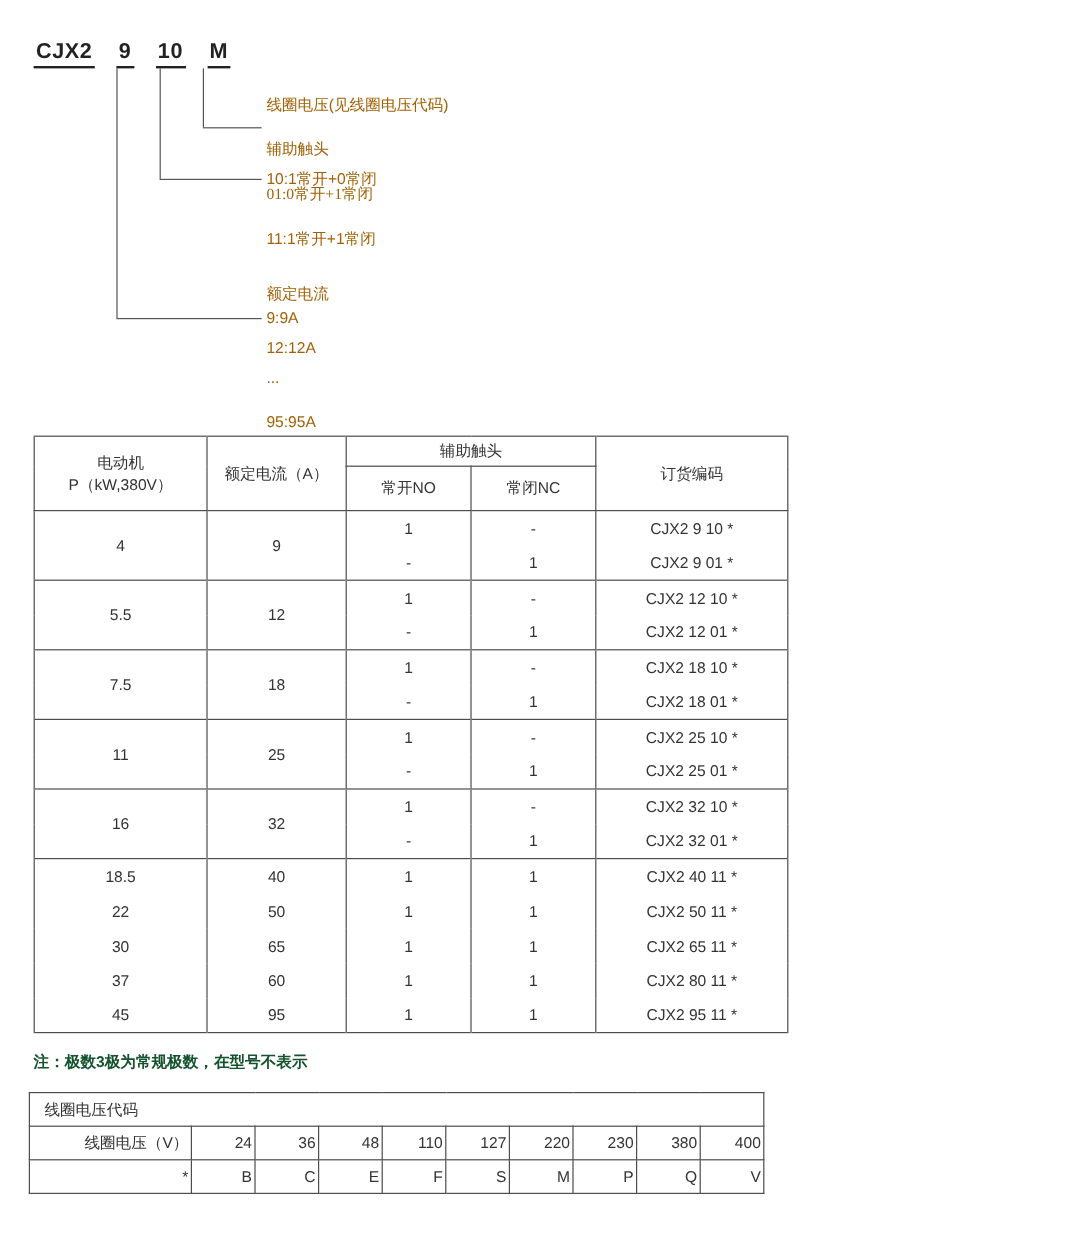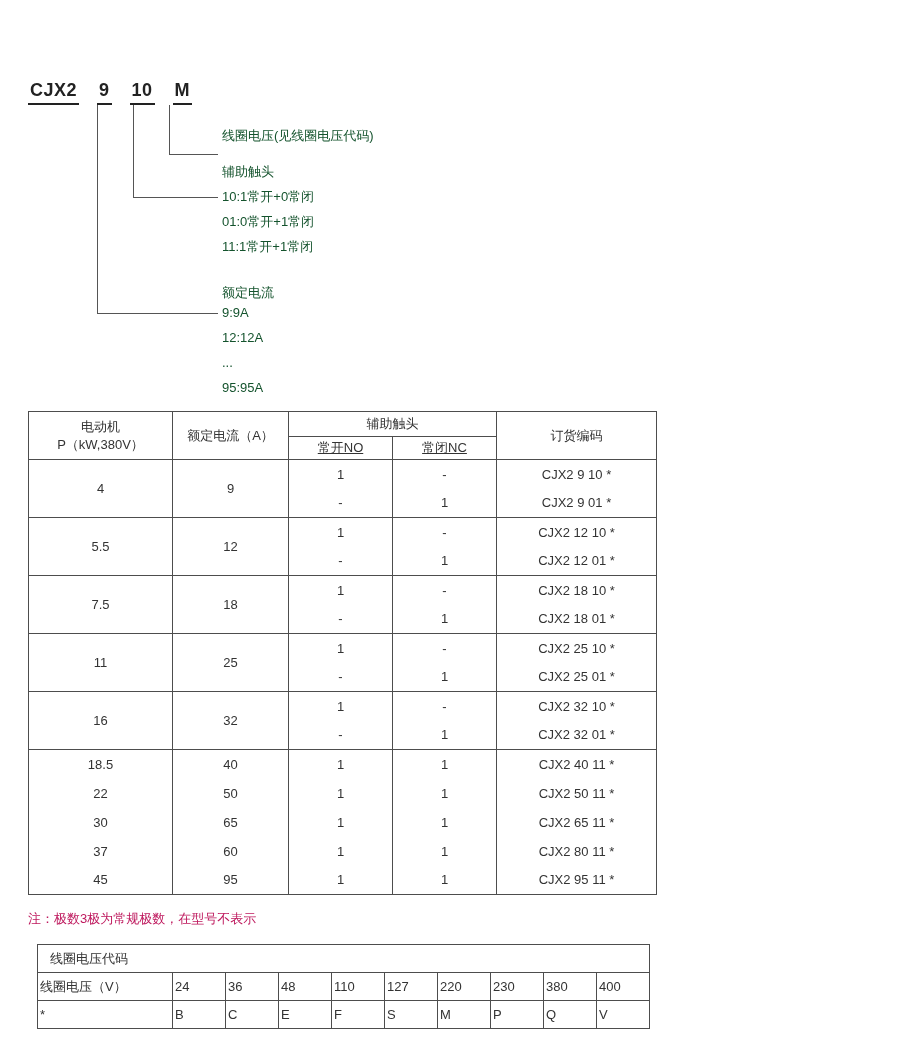--- a/index.html
+++ b/index.html
@@ -3,59 +3,59 @@
 <meta charset="utf-8">
 <style>
   * { box-sizing: border-box; }
   html, body { margin:0; padding:0; }
   body {
     width:900px; min-height:1049px; background:#ffffff; color:#333;
     font-family:"Liberation Sans","DejaVu Sans",sans-serif; font-size:13px;
   }
 
   
-  .diagram { position:relative; height:363px;margin-top:48px; }
+  .diagram { position:relative; height:363px; }
   .model-title {
     position:absolute; left:28px; top:32px; display:flex; gap:18px;
     font-size:18px; font-weight:bold; color:#222; letter-spacing:0.5px;
   }
   .model-title .seg { border-bottom:2px solid #222; padding:0 2px 2px 2px; }
   .dline { position:absolute; background:#555; }
   .vline { width:1px; }
   .hline { height:1px; }
-  .dlabel { position:absolute; left:222px; color:#14532d; font-size:13px; white-space:nowrap; }
+  .dlabel { position:absolute; left:222px; color:#a16207; font-size:13px; white-space:nowrap; }
 
   
   .main-table {
     border-collapse:collapse; table-layout:fixed; width:628px;
     margin:0 0 0 28px; border:1px solid #4d4d4d;
   }
   .main-table th, .main-table td {
     border-left:1px solid #4d4d4d; border-right:1px solid #4d4d4d;
     font-weight:normal; text-align:center; font-size:13px; color:#333;
     padding:2px 4px; vertical-align:middle;
   }
   .main-table thead th { border-bottom:1px solid #4d4d4d; }
   .main-table thead tr.h1 th { height:25px; }
-  .main-table thead tr.h2 th { height:23px;text-decoration:underline; }
+  .main-table thead tr.h2 th { height:37px; }
   .main-table tbody td { height:29px; padding:0 4px; }
   .main-table tbody tr.group-start td { border-top:1px solid #4d4d4d; }
 
   
-  .notes { margin:13px 16px 0 28px; font-size:13px; color:#be185d; line-height:1.7; }
+  .notes { margin:13px 16px 0 28px; font-size:13px; color:#14532d; line-height:1.7;font-weight:bold; }
   .note-2 { margin-left:27px; }
 
   
   .voltage-table {
     border-collapse:collapse; table-layout:fixed; width:612px;
-    margin:14px 0 0 37px;
+    margin:14px 0 0 24px;
     border-radius:20px;
   }
   .voltage-table td {
-    border:1px solid #4d4d4d; height:28px; text-align:left;
+    border:1px solid #4d4d4d; height:28px; text-align:right;
     font-size:13px; color:#333; padding:0 2px;
   }
   .voltage-table .vt-title { text-align:left; padding-left:12px; }
 </style>
 </head>
 <body>
 
 <div class="diagram">
   <div class="model-title">
     <span class="seg">CJX2</span>
@@ -67,27 +67,27 @@
   <div class="dline vline" style="left:169px; top:57px; height:49px;"></div>
   <div class="dline hline" style="left:169px; top:106px; width:49px;"></div>
   <div class="dline vline" style="left:133px; top:57px; height:92px;"></div>
   <div class="dline hline" style="left:133px; top:149px; width:85px;"></div>
   <div class="dline vline" style="left:97px; top:57px; height:208px;"></div>
   <div class="dline hline" style="left:97px; top:265px; width:121px;"></div>
 
   <div class="dlabel" style="top:79px;">线圈电压(见线圈电压代码)</div>
   <div class="dlabel" style="top:115px;">辅助触头</div>
   <div class="dlabel" style="top:140px;">10:1常开+0常闭</div>
-  <div class="dlabel" style="top:165px;">01:0常开+1常闭</div>
+  <div class="dlabel" style="top:153px;font-family:Liberation Serif, serif;">01:0常开+1常闭</div>
   <div class="dlabel" style="top:190px;">11:1常开+1常闭</div>
   <div class="dlabel" style="top:236px;">额定电流</div>
   <div class="dlabel" style="top:257px;">9:9A</div>
   <div class="dlabel" style="top:282px;">12:12A</div>
   <div class="dlabel" style="top:307px;">...</div>
-  <div class="dlabel" style="top:332px;text-align:right;">95:95A</div>
+  <div class="dlabel" style="top:344px;text-align:right;">95:95A</div>
 </div>
 
 <table class="main-table">
   <colgroup>
     <col style="width:144px">
       <col style="width:116px">
       <col style="width:104px">
       <col style="width:104px">
       <col style="width:160px">
   </colgroup>

